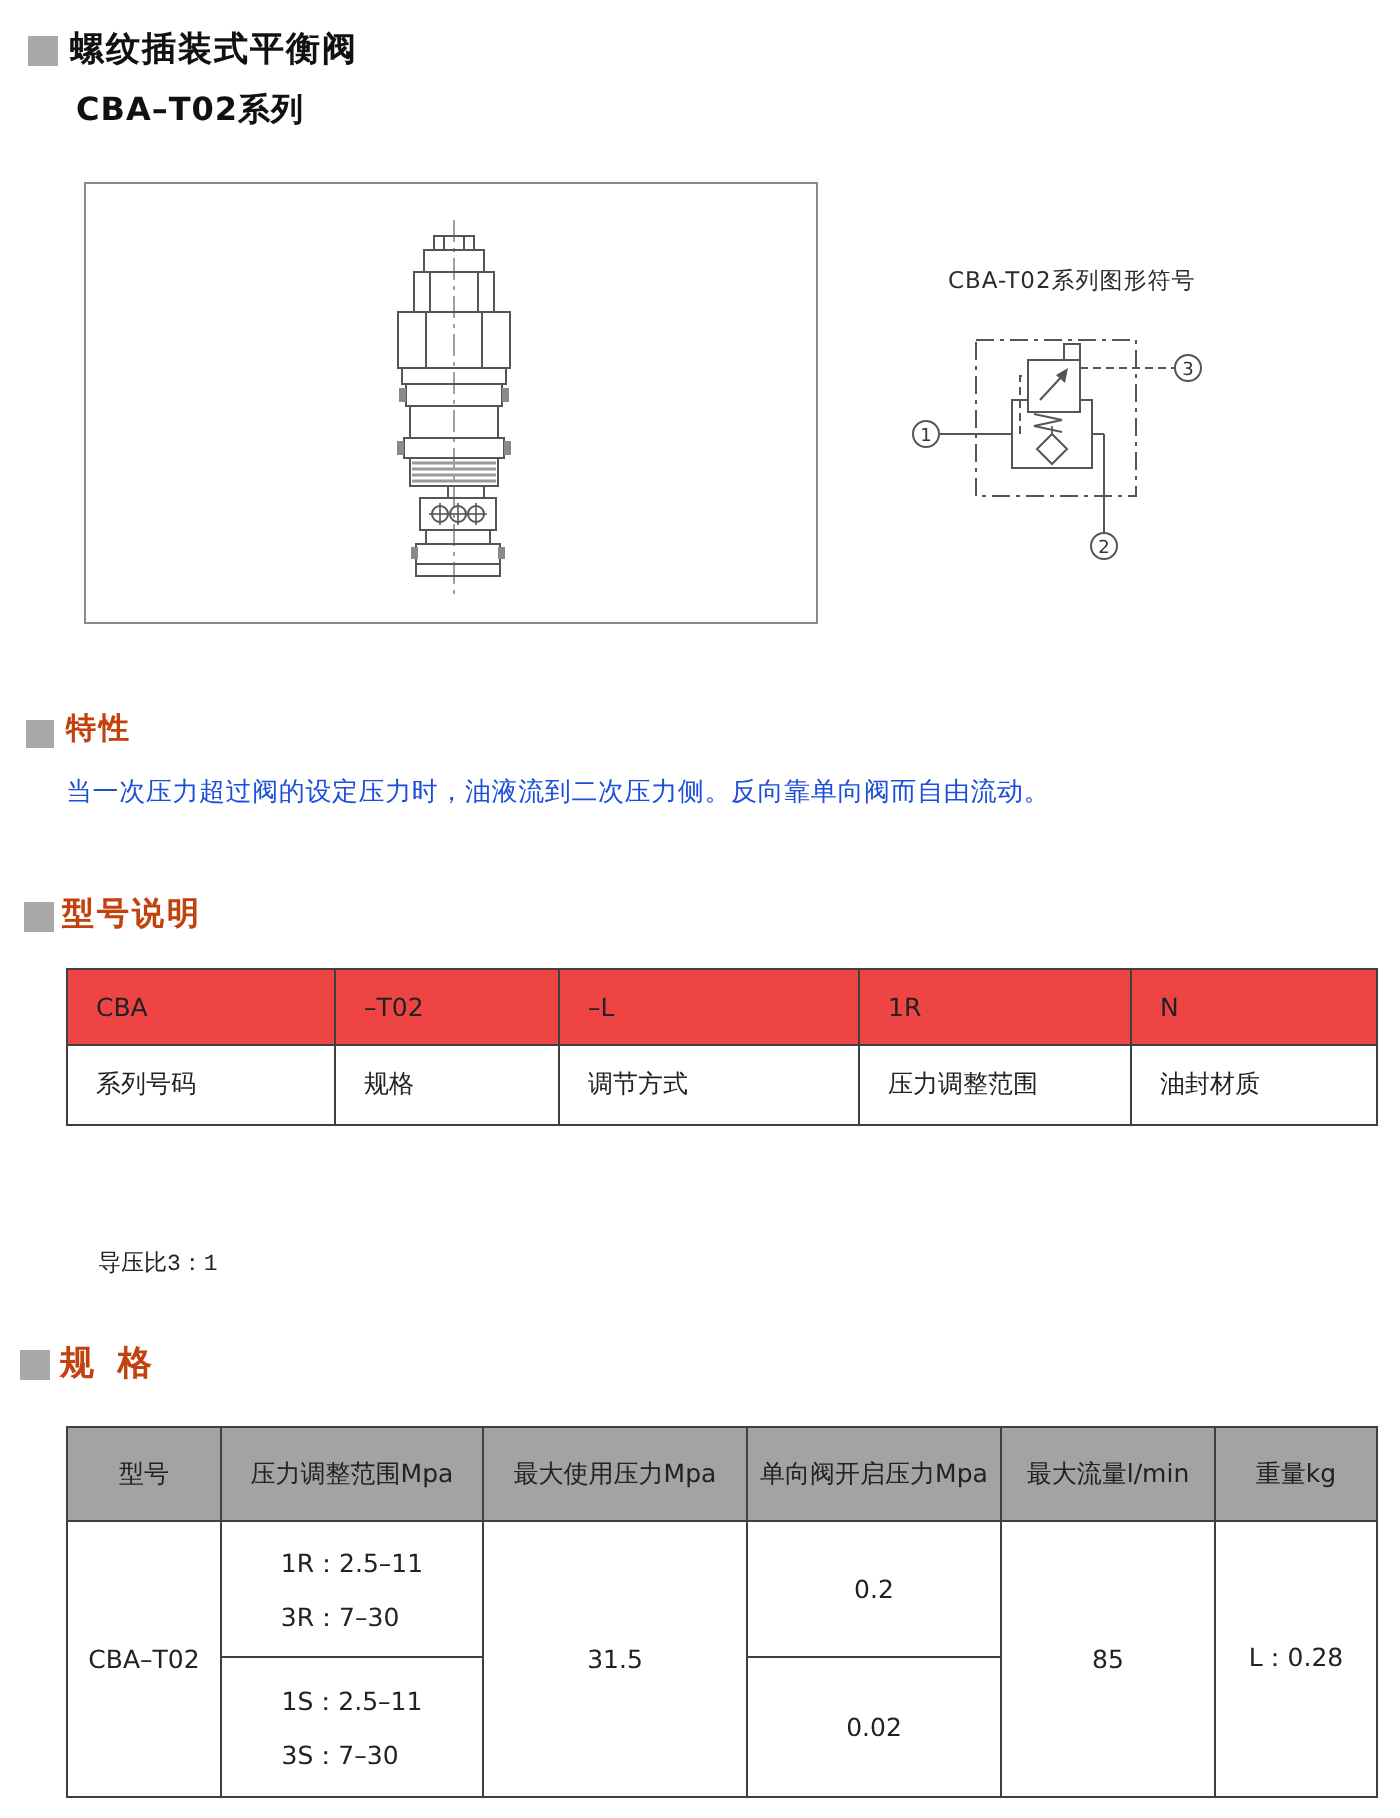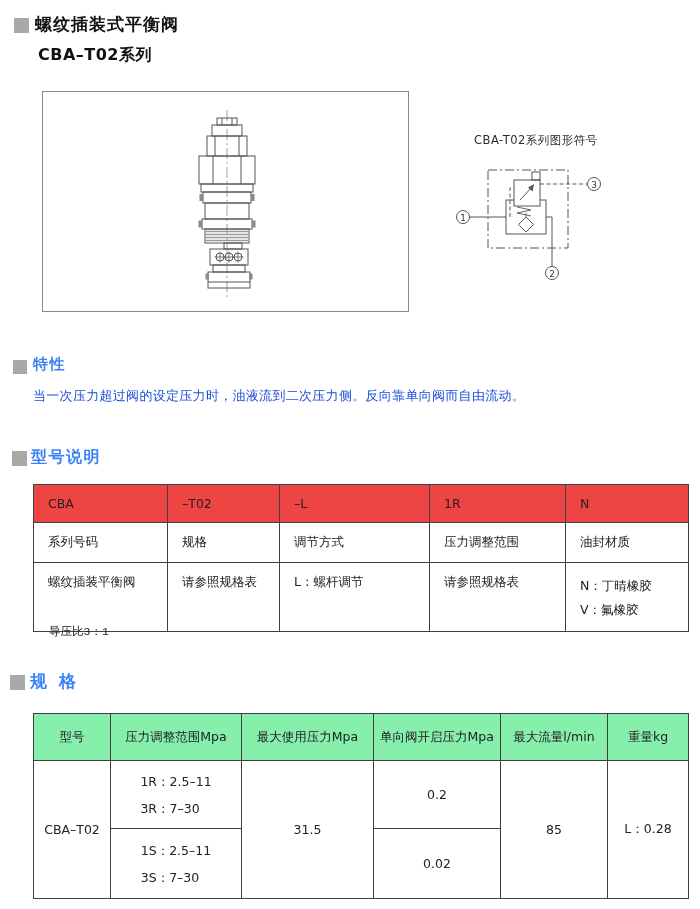--- a/index.html
+++ b/index.html
@@ -4,38 +4,38 @@
 <style>
   html,body{margin:0;padding:0;}
   body{
     width:700px;height:909px;background:#ffffff;position:relative;overflow:hidden;
     font-family:"DejaVu Sans","Liberation Sans",sans-serif;color:#1e1e1e;
   }
   .abs{position:absolute;}
   .sq{width:15px;height:15px;background:#a9a9a9;}
   .h-title{font-size:17px;font-weight:700;color:#111;letter-spacing:1px;}
   .h-sub{font-size:16px;font-weight:700;color:#111;letter-spacing:.5px;}
-  .h-sec{font-size:16px;font-weight:700;color:#3b82f6;letter-spacing:1.5px;}
+  .h-sec{font-size:16px;font-weight:700;color:#c2410c;letter-spacing:1.5px;}
   .drawing-box{border:1px solid #8a8a8a;background:#fff;}
   .symbol-caption{font-size:11.5px;color:#2b2b2b;letter-spacing:.5px;}
   .features-text{font-size:13px;color:#1d4ed8;letter-spacing:.3px;}
   .note-text{font-size:11.5px;color:#222;}
   table{border-collapse:collapse;table-layout:fixed;}
   td,th{border:1px solid #404040;font-weight:400;}
   
   .model-table{width:655px;font-size:12.5px;color:#222;}
   .model-table td{padding:0 0 0 14px;text-align:left;vertical-align:middle;}
   .model-table .code-row td{height:37px;background:#ef4444;}
   .model-table .label-row td{height:39px;}
   .model-table .value-row td{height:57px;vertical-align:top;padding-top:11px;}
   .model-table .two-line div{line-height:24px;}
   
   .spec-table{width:655px;font-size:12.5px;color:#222;}
   .spec-table td{text-align:center;vertical-align:middle;padding:0;}
-  .spec-table .head td{height:46px;background:#86efac;}
+  .spec-table .head td{height:46px;background:#a3a3a3;}
   .spec-table .r1 td{height:67px;margin-left:47px;}
   .spec-table .r2 td{height:69px;}
   .range-lines{display:inline-block;text-align:left;}
   .range-lines div{line-height:27px;}
   svg text{font-family:"DejaVu Sans","Liberation Sans",sans-serif;}
 </style>
 </head>
 <body>
 
 <div class="abs sq" style="left:14px;top:18px;"></div>
@@ -161,30 +161,20 @@
     <td>–L</td>
     <td>1R</td>
     <td>N</td>
   </tr>
   <tr class="label-row">
     <td>系列号码</td>
     <td>规格</td>
     <td>调节方式</td>
     <td>压力调整范围</td>
     <td>油封材质</td>
-  </tr>
-  <tr class="value-row">
-    <td>螺纹插装平衡阀</td>
-    <td>请参照规格表</td>
-    <td>L：螺杆调节</td>
-    <td>请参照规格表</td>
-    <td class="two-line">
-      <div>N：丁晴橡胶</div>
-      <div>V：氟橡胶</div>
-    </td>
   </tr>
   </tbody>
 </table>
 
 <div class="abs note-text" style="left:49px;top:624px;font-family:Liberation Mono, monospace;">导压比3：1</div>
 
 <div class="abs sq" style="left:10px;top:675px;"></div>
 <div class="abs h-sec" style="left:30px;top:670px;font-size:17px;letter-spacing:3px;">规 格</div>
 
 <table class="abs spec-table" style="left:33px;top:713px;">

